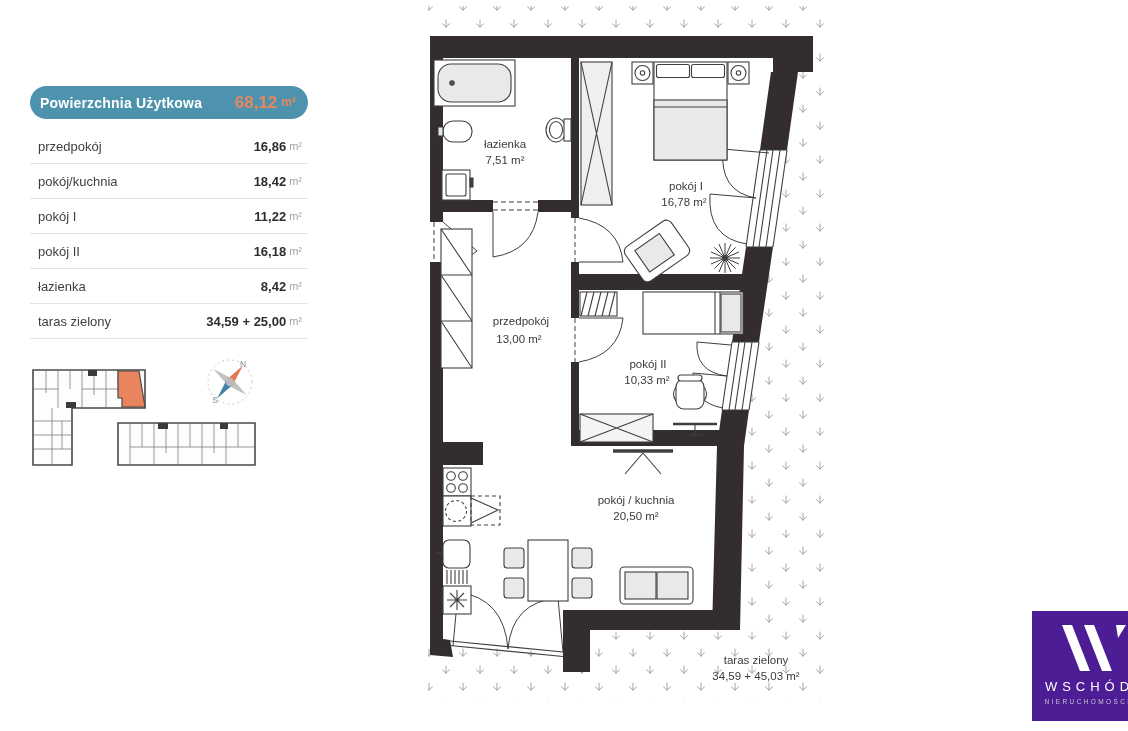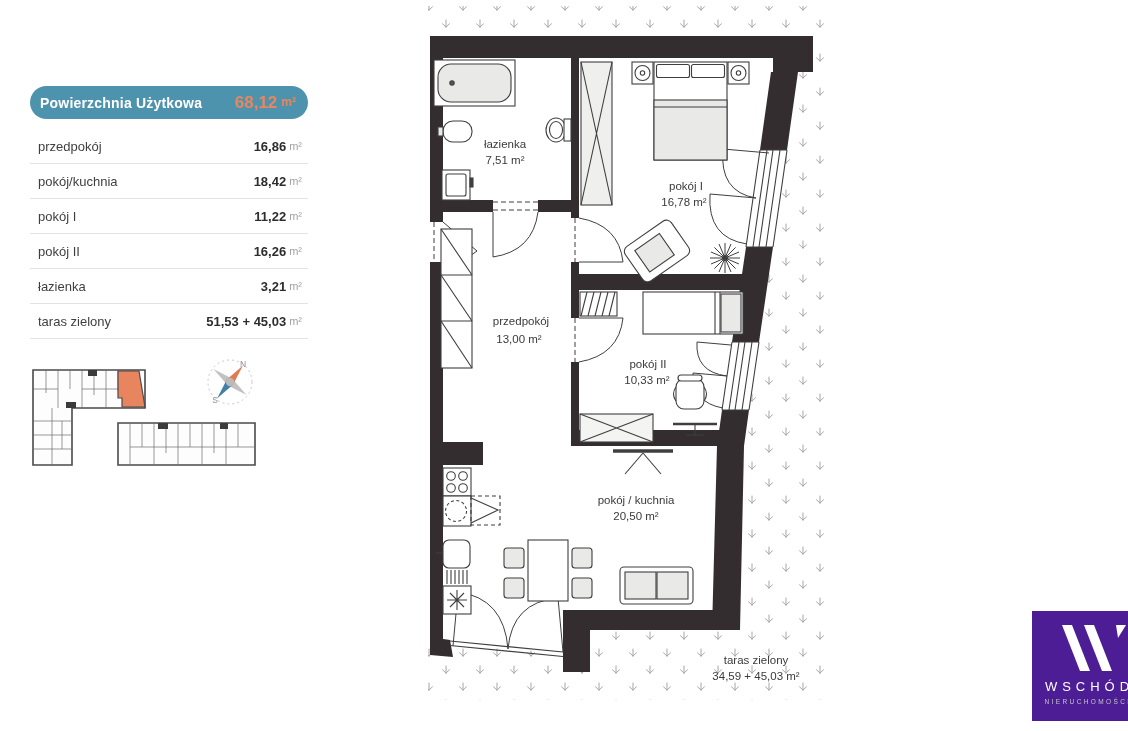--- a/index.html
+++ b/index.html
@@ -48,29 +48,29 @@
       <div class="row">
           <span class="lbl">pokój/kuchnia</span>
           <span class="val"><b>18,42</b><span class="unit">m²</span></span>
         </div>
       <div class="row">
           <span class="lbl">pokój I</span>
           <span class="val"><b>11,22</b><span class="unit">m²</span></span>
         </div>
       <div class="row">
           <span class="lbl">pokój II</span>
-          <span class="val"><b>16,26</b><span class="unit">m²</span></span>
+          <span class="val"><b>16,18</b><span class="unit">m²</span></span>
         </div>
       <div class="row">
           <span class="lbl">łazienka</span>
-          <span class="val"><b>3,21</b><span class="unit">m²</span></span>
+          <span class="val"><b>8,42</b><span class="unit">m²</span></span>
         </div>
       <div class="row">
           <span class="lbl">taras zielony</span>
-          <span class="val"><b>51,53 + 45,03</b><span class="unit">m²</span></span>
+          <span class="val"><b>34,59 + 25,00</b><span class="unit">m²</span></span>
         </div>
     </div>
   </div>
 
   <svg class="siteplan" viewBox="0 0 230 108">
     <g stroke="#4b494b" stroke-width="1.6" fill="#fdfdfd">
       <polygon points="3,7 115,7 115,45 42,45 42,102 3,102"></polygon>
       <polygon points="88,60 225,60 225,102 88,102"></polygon>
     </g>
     <g stroke="#6e6c6d" stroke-width="0.7" fill="none">

